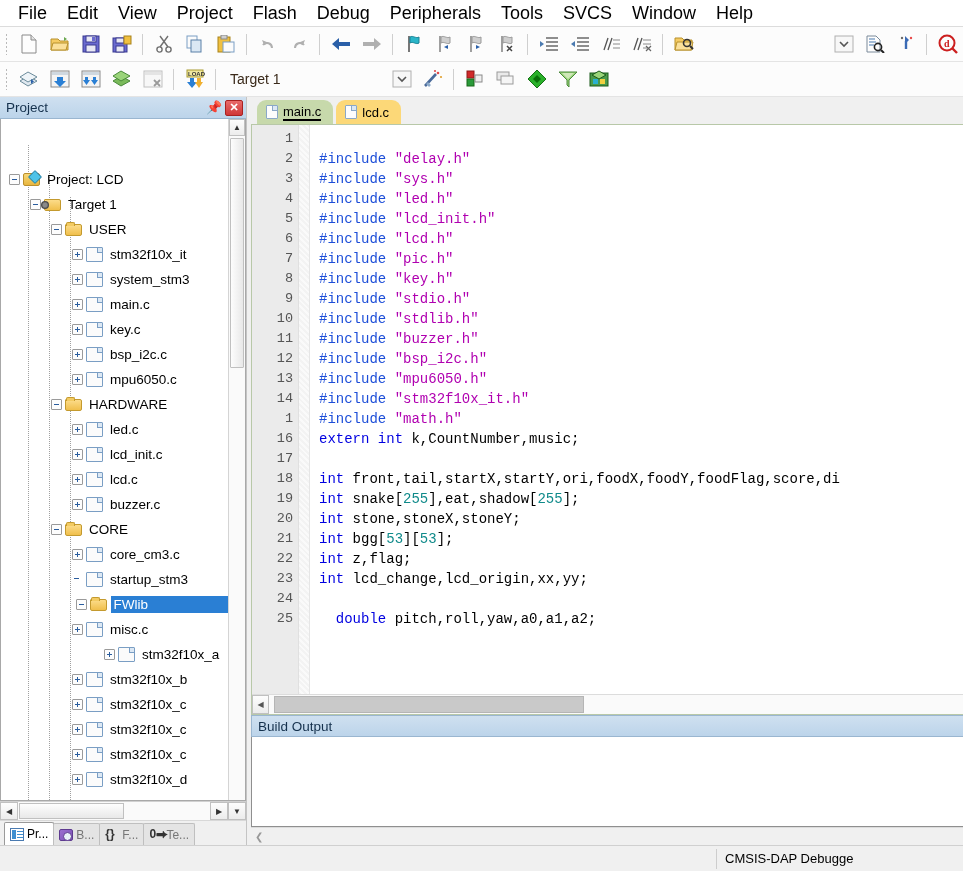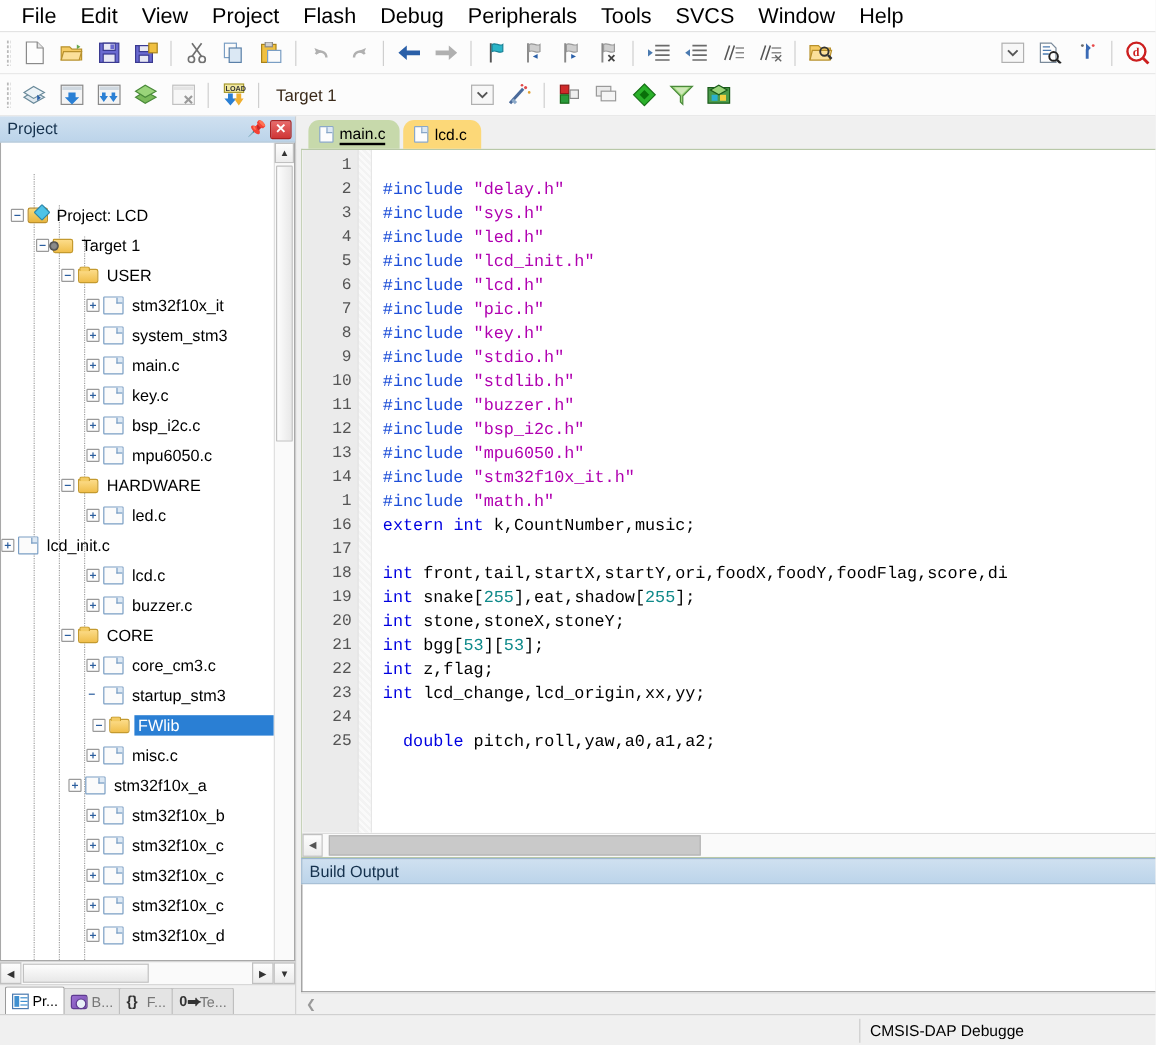--- a/index.html
+++ b/index.html
@@ -683,21 +683,21 @@
             <div class="tnode" style="padding-left: 50px;">
               <span class="exp "></span>
               <span class="ico ico-folder"></span>
               <span class="tnode-label">HARDWARE</span>
             </div>
             <div class="tnode" style="padding-left: 71px;">
               <span class="exp plus"></span>
               <span class="ico ico-file"></span>
               <span class="tnode-label">led.c</span>
             </div>
-            <div class="tnode" style=" text-align: center;">
+            <div class="tnode" style="padding-left: 71px; text-align: center;">
               <span class="exp plus"></span>
               <span class="ico ico-file"></span>
               <span class="tnode-label">lcd_init.c</span>
             </div>
             <div class="tnode" style="padding-left: 71px;">
               <span class="exp plus"></span>
               <span class="ico ico-file"></span>
               <span class="tnode-label">lcd.c</span>
             </div>
             <div class="tnode" style="padding-left: 71px;">
@@ -713,31 +713,31 @@
             <div class="tnode" style="padding-left: 71px;">
               <span class="exp plus"></span>
               <span class="ico ico-file"></span>
               <span class="tnode-label">core_cm3.c</span>
             </div>
             <div class="tnode" style="padding-left: 71px;">
               <span class="exp none"></span>
               <span class="ico ico-file"></span>
               <span class="tnode-label">startup_stm3</span>
             </div>
-            <div class="tnode sel" style="padding-left: 76px;">
+            <div class="tnode sel" style="padding-left: 40px; justify-content: flex-end;">
               <span class="exp "></span>
               <span class="ico ico-folder"></span>
               <span class="tnode-label">FWlib</span>
             </div>
             <div class="tnode" style="padding-left: 71px;">
               <span class="exp plus"></span>
               <span class="ico ico-file"></span>
               <span class="tnode-label">misc.c</span>
             </div>
-            <div class="tnode" style="padding-left: 56px;">
+            <div class="tnode" style="padding-left: 71px; margin-left: 32px;">
               <span class="exp plus"></span>
               <span class="ico ico-file"></span>
               <span class="tnode-label">stm32f10x_a</span>
             </div>
             <div class="tnode" style="padding-left: 71px;">
               <span class="exp plus"></span>
               <span class="ico ico-file"></span>
               <span class="tnode-label">stm32f10x_b</span>
             </div>
             <div class="tnode" style="padding-left: 71px;">

